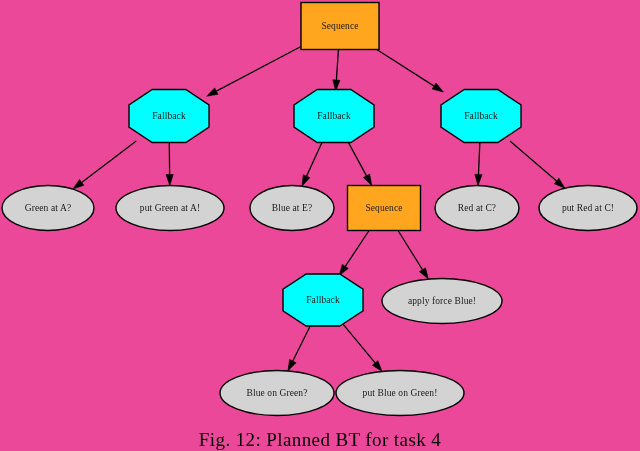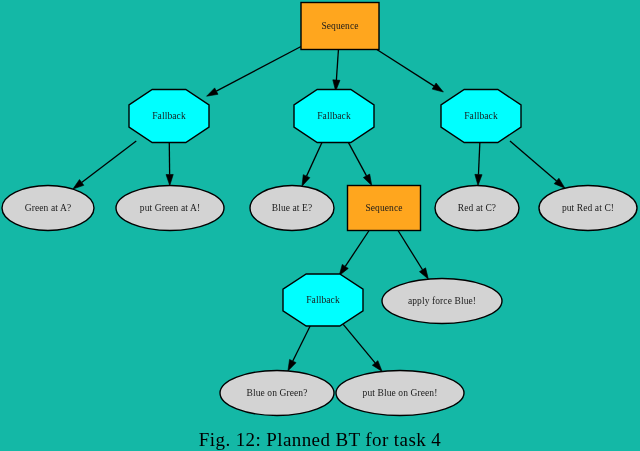--- a/index.html
+++ b/index.html
@@ -11,21 +11,21 @@
   body {
     width: 640px;
     height: 451px;
     overflow: hidden;
     font-family: "Liberation Serif", "DejaVu Serif", serif;
   }
   #figure-root {
     position: relative;
     width: 640px;
     height: 451px;
-    background: #14b8a6;
+    background: #ec4899;
   }
   svg#bt-canvas {
     position: absolute;
     left: 0;
     top: 0;
     width: 640px;
     height: 425px;
     display: block;
   }
   .node-shape {

